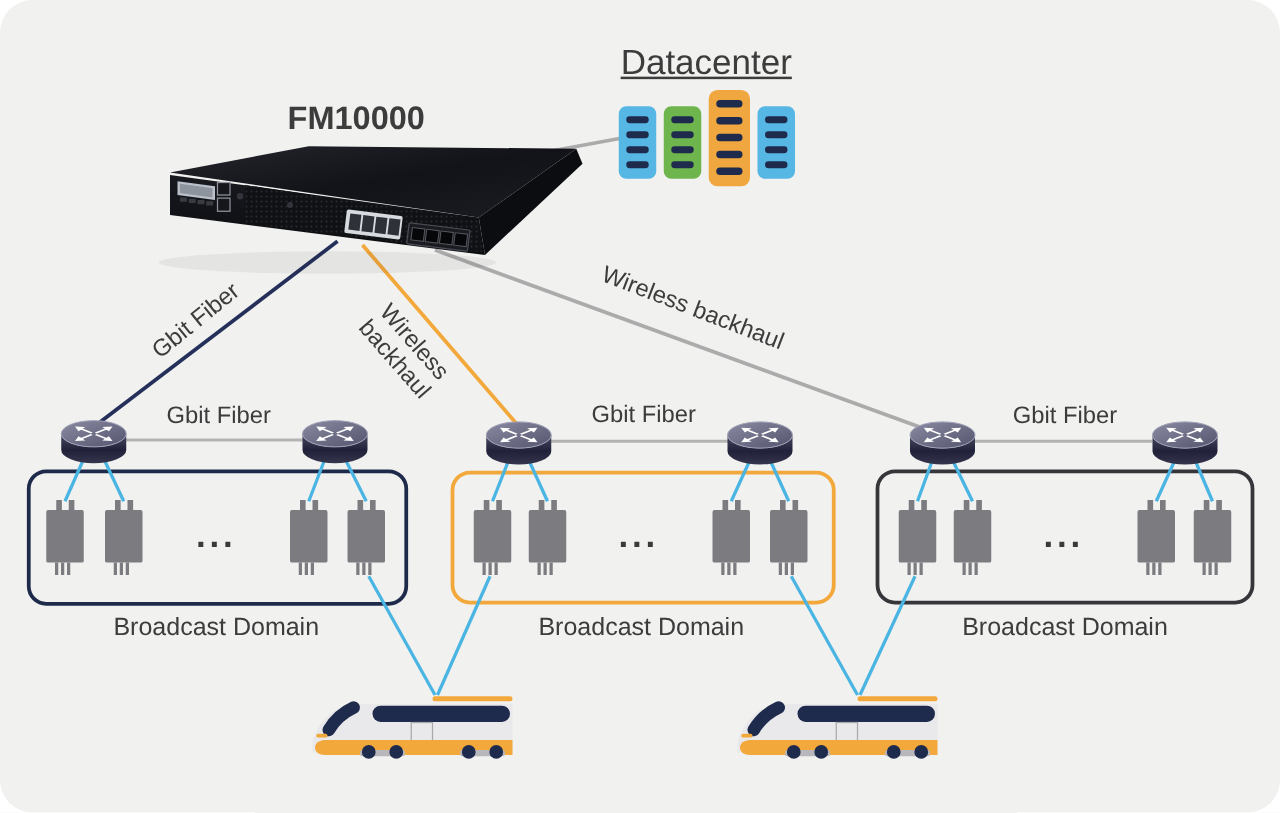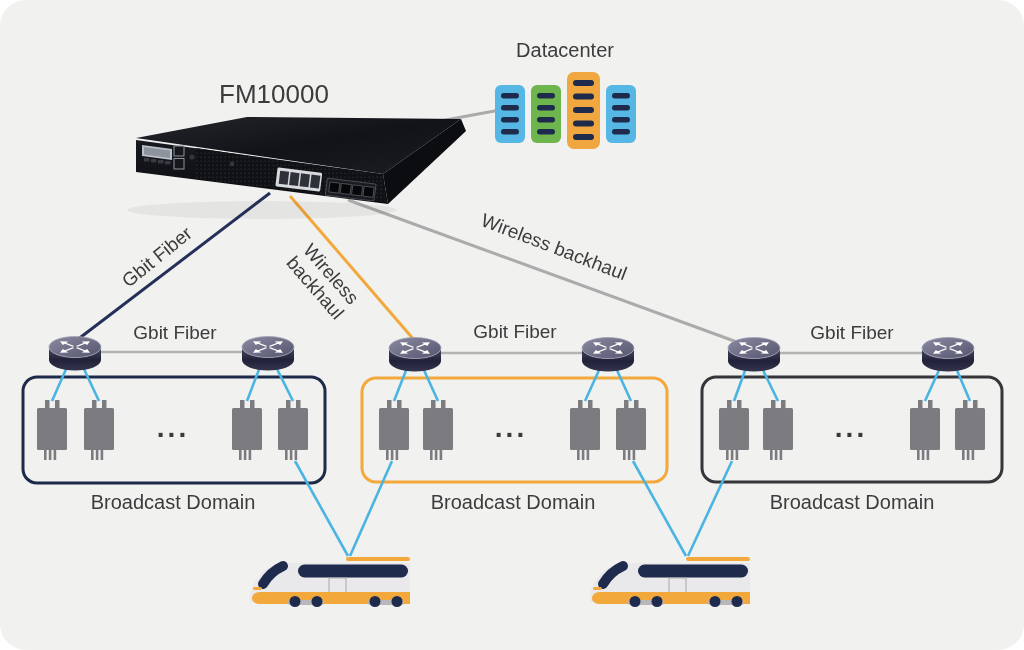--- a/index.html
+++ b/index.html
@@ -7,21 +7,21 @@
     position:relative;width:1024px;height:650px;
     background:#f1f1f0;border-radius:26px;overflow:hidden;
     font-family:"Liberation Sans",sans-serif;color:#3c3c3c;
   }
   .layer{position:absolute;left:0;top:0;}
   .lbl{
     position:absolute;white-space:nowrap;color:#3c3c3c;
     transform:translate(-50%,-50%);line-height:1.12;text-align:center;
   }
   .lbl.big{font-size:26px;}
-  .lbl.mid{font-size:20px;}
+  .lbl.mid{font-size:28px;text-decoration:underline;}
   .lbl.link{font-size:19px;}
   .lbl.domain{font-size:20px;text-align:center;}
   .lbl.dots{font-size:28px;font-weight:bold;letter-spacing:3px;color:#3a3a3a;}
   .rot-gbit{transform:translate(-50%,-50%) rotate(-39deg);}
   .rot-wb-o{transform:translate(-50%,-50%) rotate(49deg);}
   .rot-wb-g{transform:translate(-50%,-50%) rotate(21deg);}
 </style>
 </head>
 <body>
 
@@ -204,21 +204,21 @@
     <use href="#chip" x="616" y="400"></use>
     <use href="#chip" x="719" y="400"></use>
     <use href="#chip" x="763" y="400"></use>
     <use href="#chip" x="910" y="400"></use>
     <use href="#chip" x="955" y="400"></use>
 
     <use href="#train" transform="translate(250,557)"></use>
     <use href="#train" transform="translate(590,557)"></use>
   </svg>
 
-  <div class="lbl big" style="left:274px;top:95px;">FM10000</div>
+  <div class="lbl big" style="left:285px;top:95px;font-weight:bold;">FM10000</div>
   <div class="lbl mid" style="left:565px;top:50px;">Datacenter</div>
 
   <div class="lbl link rot-gbit" style="left:157px;top:257px;">Gbit Fiber</div>
 
   <div class="lbl link rot-wb-o" style="left:323px;top:281px;">
     <span>Wireless</span><br>
     <span>backhaul</span>
   </div>
 
   <div class="lbl link rot-wb-g" style="left:554px;top:247px;">Wireless backhaul</div>

